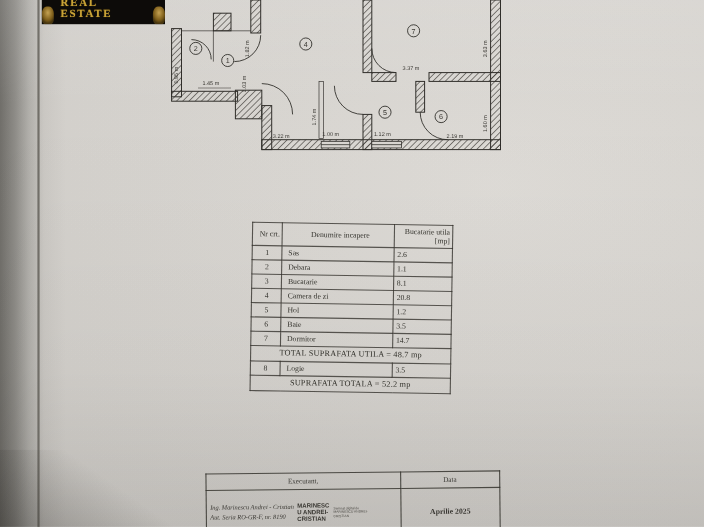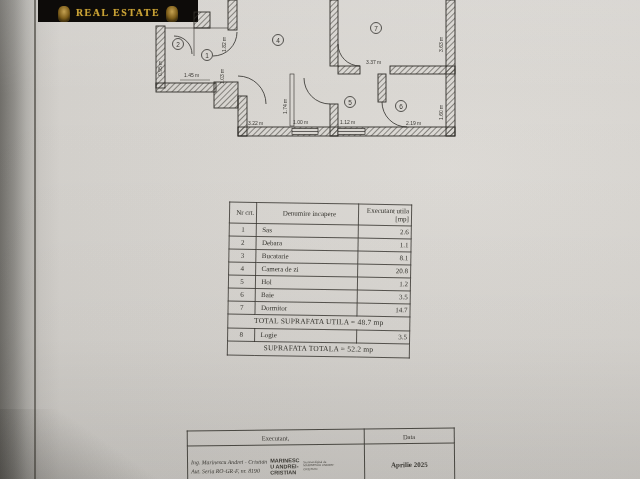--- a/index.html
+++ b/index.html
@@ -10,42 +10,42 @@
   }
   .paper-shade{position:absolute;inset:0;pointer-events:none;
     background:
       linear-gradient(180deg,rgba(255,255,255,.10) 0%,rgba(255,255,255,0) 20%,rgba(0,0,0,.02) 70%,rgba(0,0,0,.08) 100%),
       radial-gradient(120% 90% at 70% 35%,rgba(255,255,255,.10),rgba(0,0,0,.06) 95%);}
   .corner-shadow{position:absolute;left:0;bottom:0;width:190px;height:70px;pointer-events:none;
     background:linear-gradient(35deg,rgba(40,38,34,.30),rgba(40,38,34,0) 55%);}
   .page-line{position:absolute;left:34px;top:0;width:2px;height:479px;background:#57544e;opacity:.75;}
 
   
-  .logo{position:absolute;left:38px;top:0;width:160px;height:22px;background:#0d0b09;
+  .logo{position:absolute;left:38px;top:0;width:112px;height:22px;background:#0d0b09;
     display:flex;align-items:flex-end;justify-content:center;gap:6px;overflow:hidden;}
   .logo-text{color:#c9a338;font-size:10px;font-weight:bold;letter-spacing:1.5px;line-height:1;
     padding-bottom:4px;text-shadow:0 0 1px #7a5c12;}
   .logo-orn{width:12px;height:16px;margin-bottom:0;
     background:radial-gradient(60% 60% at 50% 35%,#d8b25a,#8a671c 70%,#4d3a10);
     border-radius:40% 40% 30% 30%;opacity:.9;}
 
   
   .plan{position:absolute;left:150px;top:0;}
   .plan text{font-family:"Liberation Sans",sans-serif;fill:#3a3833;}
   .dim{font-size:5px;}
   .roomnum{font-size:6.5px;}
 
   
   .area-table{position:absolute;left:228px;top:203px;width:183px;transform:rotate(0.9deg);color:#33322c;}
   .area-table table{border-collapse:collapse;width:100%;font-size:7px;line-height:1.15;}
   .area-table td{border:1px solid rgba(52,50,45,.8);padding:1px 2px;}
   .area-table .head td{text-align:right;height:18px;font-size:7px;}
   .area-table .c-nr{width:24px;text-align:center;}
   .area-table .c-name{width:102px;text-align:left;padding-left:5px;}
-  .area-table .c-area{width:50px;text-align:right;}
+  .area-table .c-area{width:50px;text-align:left;}
   .area-table tr.data td{height:10px;}
   .area-table tr.total td{text-align:center;font-size:7.5px;height:11px;letter-spacing:.2px;}
 
   
   .title-block{position:absolute;left:187px;top:429px;width:268px;transform:rotate(-0.6deg);color:#3a3833;}
   .title-block table{border-collapse:collapse;width:100%;}
   .title-block td{border:1px solid rgba(52,50,45,.85);}
   .tb-h{height:12px;text-align:center;font-size:6.5px;}
   .tb-exec-b{width:172px;height:38px;vertical-align:middle;padding:2px 3px;}
   .tb-data-b{width:94px;text-align:center;font-size:7px;font-weight:bold;}
@@ -146,21 +146,21 @@
     <line x1="30" y1="80" x2="60" y2="80" stroke="#3a3833" stroke-width="0.5"></line>
   </g>
 </svg>
 
 <div class="area-table">
   <table>
     <tbody>
     <tr class="head">
       <td class="c-nr">Nr crt.</td>
       <td class="c-name" style="text-align:center">Denumire incapere</td>
-      <td class="c-area">Executant utila [mp]</td>
+      <td class="c-area">Bucatarie utila [mp]</td>
     </tr>
     <tr class="data">
       <td class="c-nr">1</td>
       <td class="c-name">Sas</td>
       <td class="c-area">2.6</td>
     </tr>
     <tr class="data">
       <td class="c-nr">2</td>
       <td class="c-name">Debara</td>
       <td class="c-area">1.1</td>

